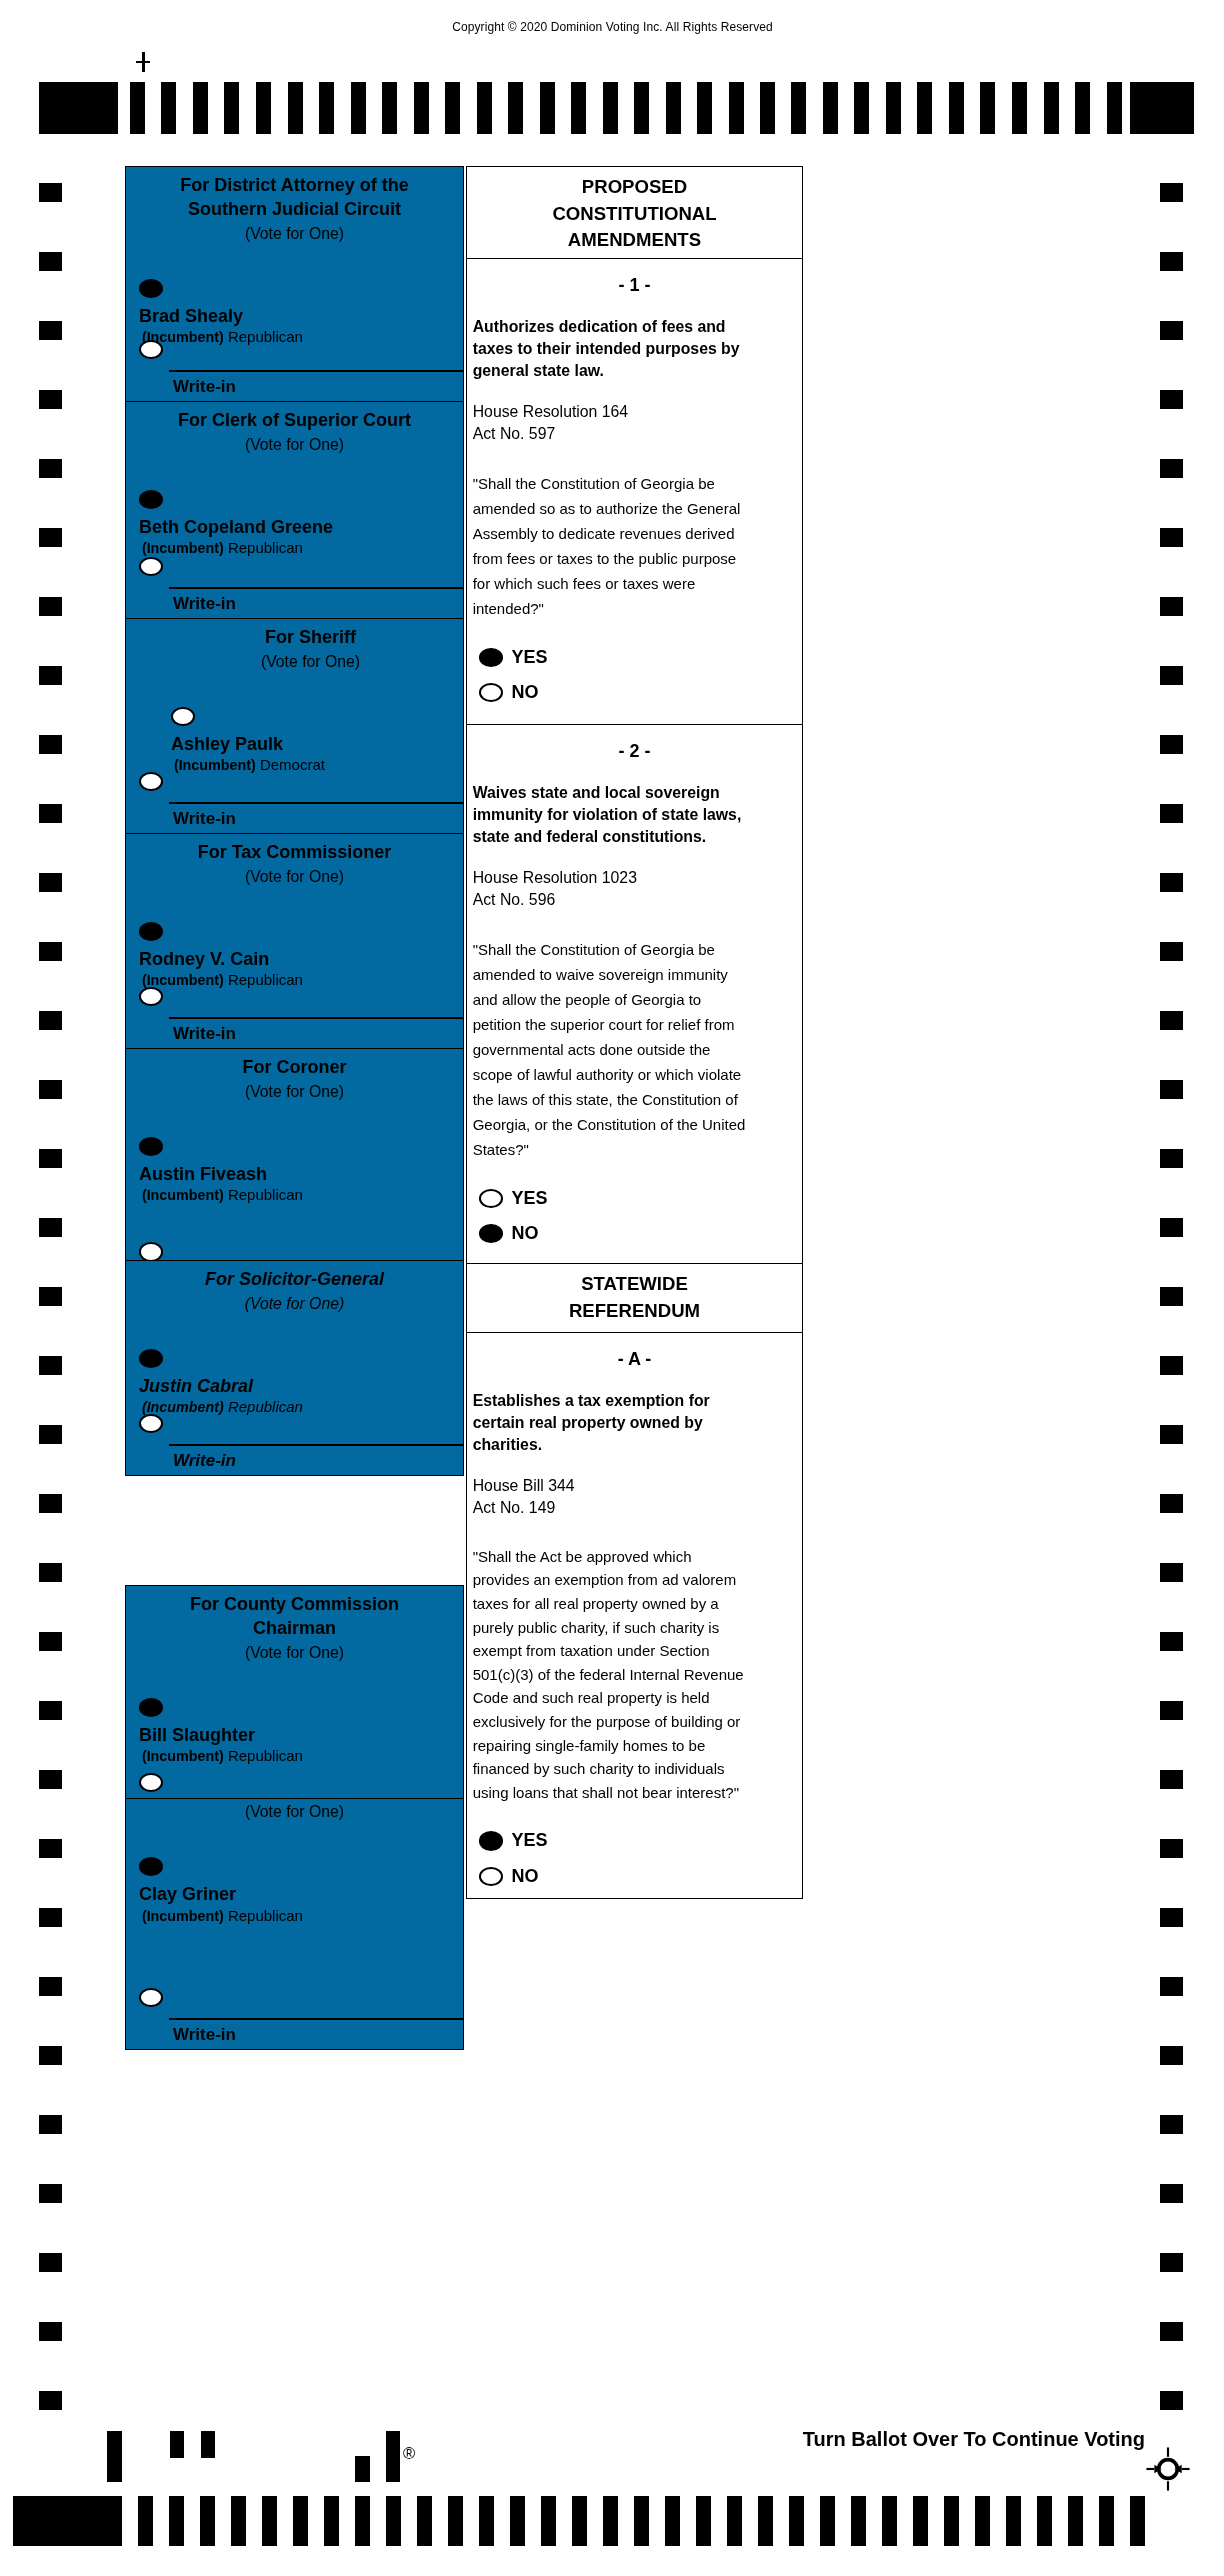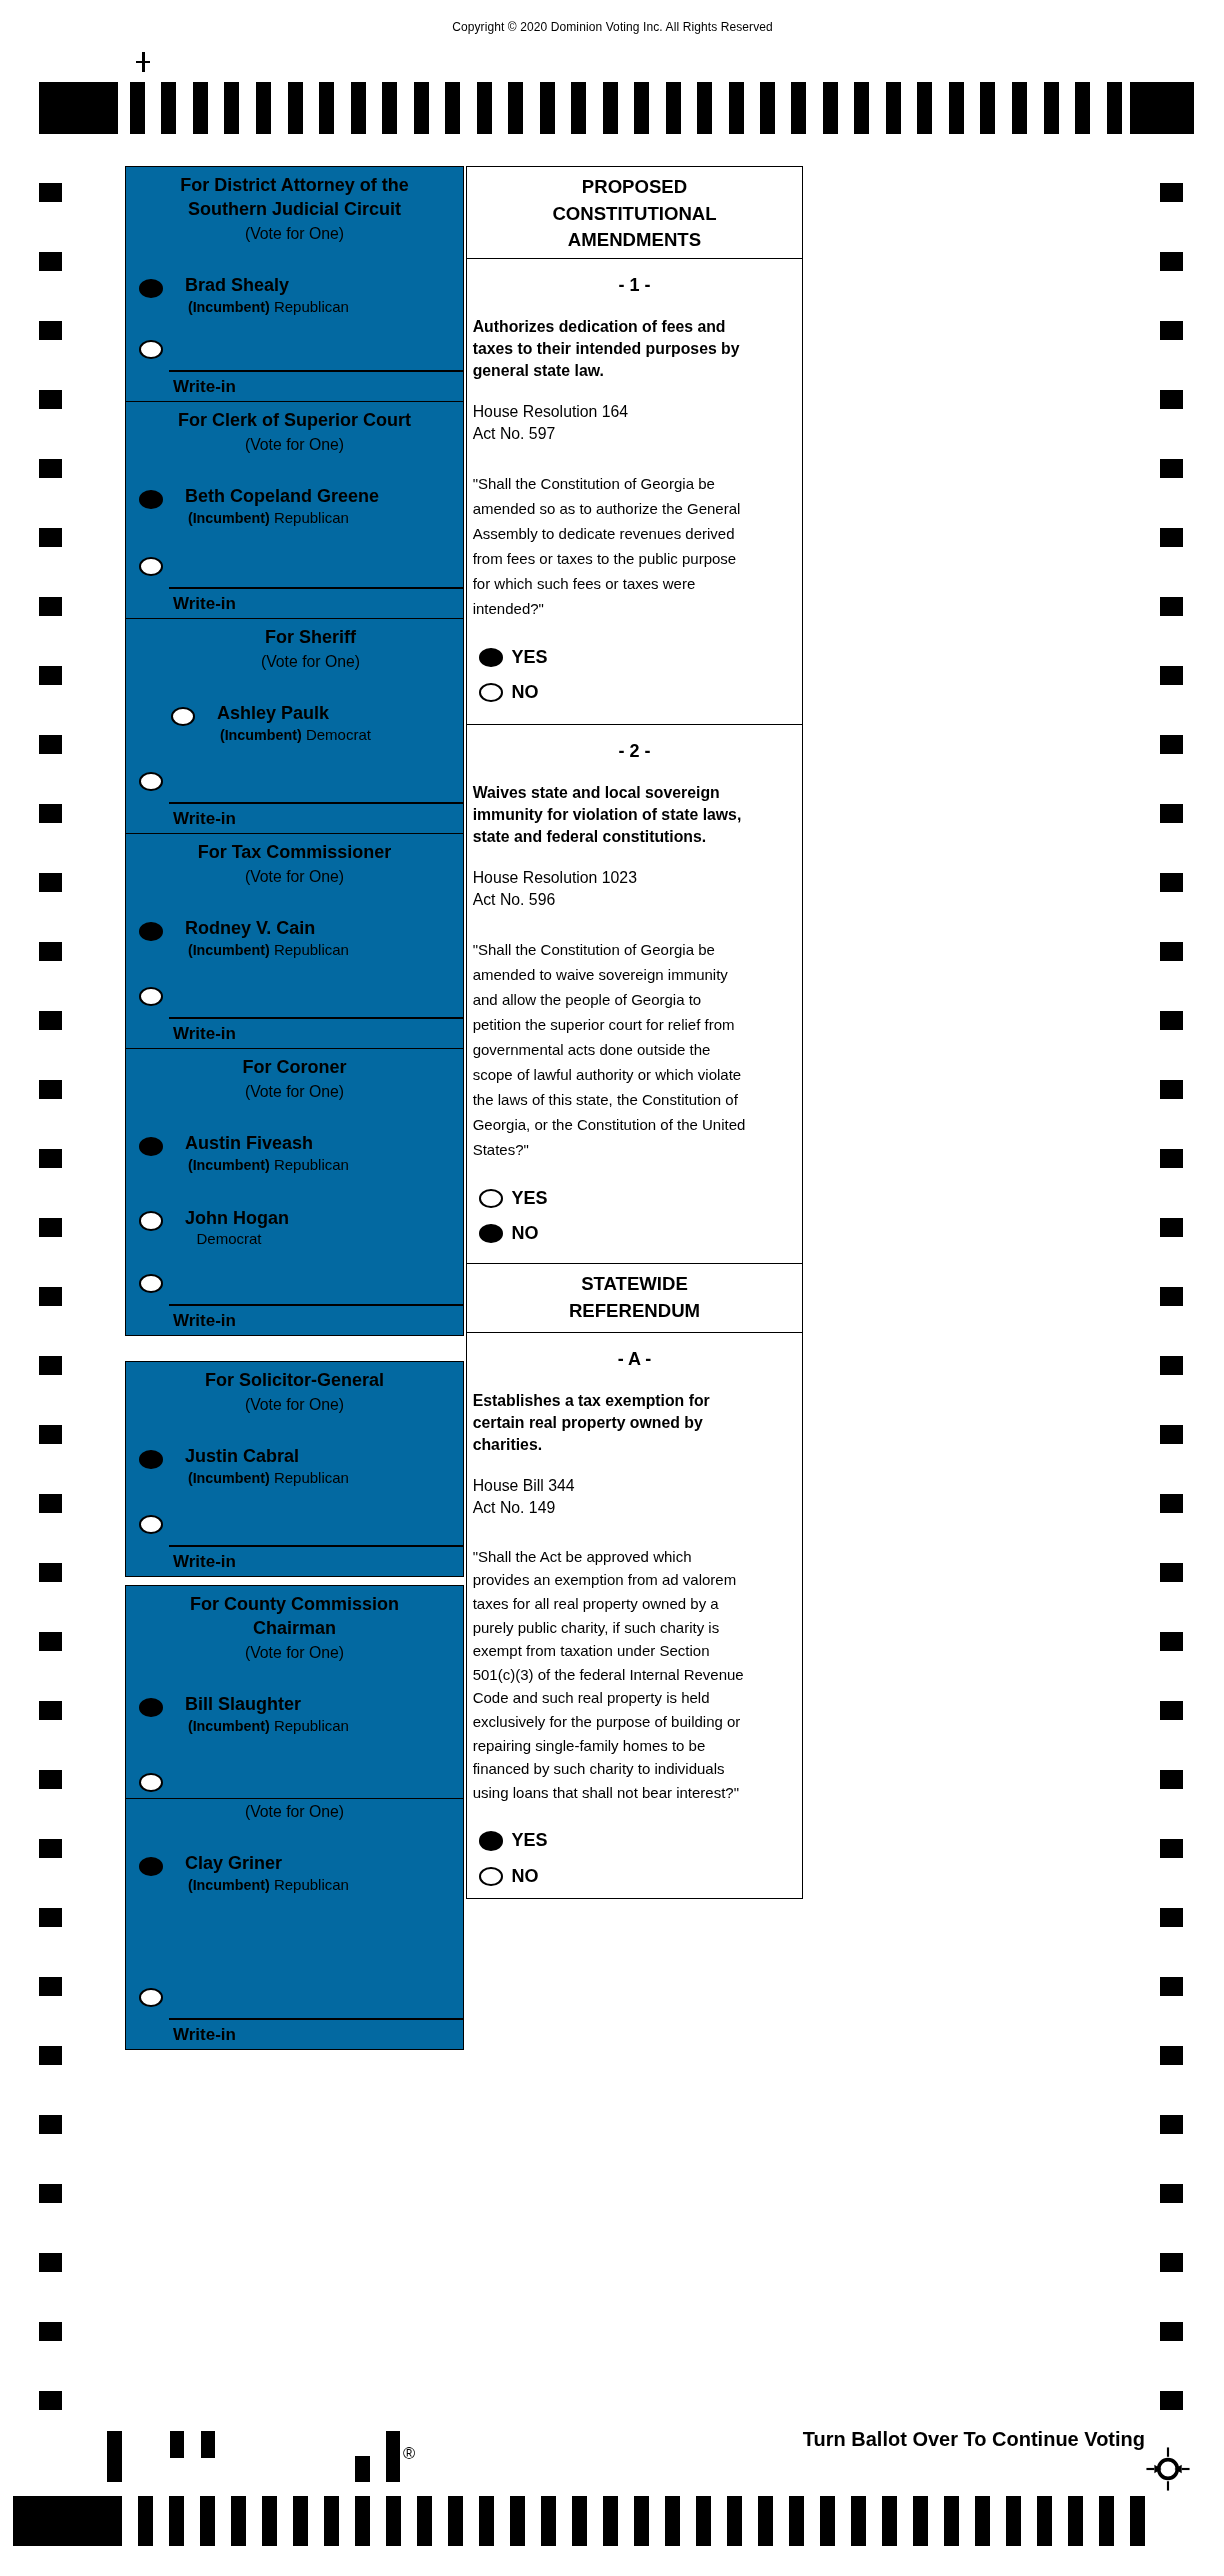--- a/index.html
+++ b/index.html
@@ -24,26 +24,26 @@
   .plusmark::before{content:"";position:absolute;left:5.7px;top:0;width:2.9px;height:20px;background:#000;}
   .plusmark::after{content:"";position:absolute;left:0;top:8.6px;width:14.3px;height:2.9px;background:#000;}
   
   .contest{position:absolute;left:125px;width:339px;border:1.4px solid #000;
     box-sizing:border-box;background:#0369a1;}
   .c1{top:166px;height:236px;}
   .c2{top:401px;height:218px;}
   .c3{top:618px;height:216px;padding-left:32px;}
   .c4{top:833px;height:216px;}
   .c5{top:1048px;height:288px;}
-  .c6{top:1361px;height:216px;}
+  .c6{top:1260px;height:216px;font-style:italic;}
   .c7{top:1549px;height:250px;margin-top:36px;}
   .c8{top:1798px;height:252px;}
   .ctitle{margin-top:5.7px;font-size:18px;font-weight:bold;text-align:center;line-height:24px;}
   .votefor{font-size:15.8px;text-align:center;line-height:23px;margin-top:1.4px;}
-  .cand{display:flex;align-items:flex-start;margin:30px 0 0 13px;gap:22px;}
+  .cand{display:flex;align-items:flex-start;margin:30px 0 0 13px;gap:8px;flex-direction:column;}
   .cand + .cand{margin-top:33px;}
   .oval{width:24px;height:19.3px;border:2.1px solid #000;border-radius:50%;
     box-sizing:border-box;background:#fff;flex:none;}
   .oval.filled{background:#000;}
   .cand .oval{margin-top:3.6px;}
   .cname{font-size:18px;font-weight:bold;line-height:21.5px;white-space:nowrap;}
   .csub{font-size:15px;line-height:19.3px;margin-left:2.9px;white-space:nowrap;}
   .csub .inc{font-weight:bold;font-size:14.3px;}
   .csub.party-only{margin-left:11.5px;}
   .wi-oval{position:absolute;left:13px;bottom:42px;}

